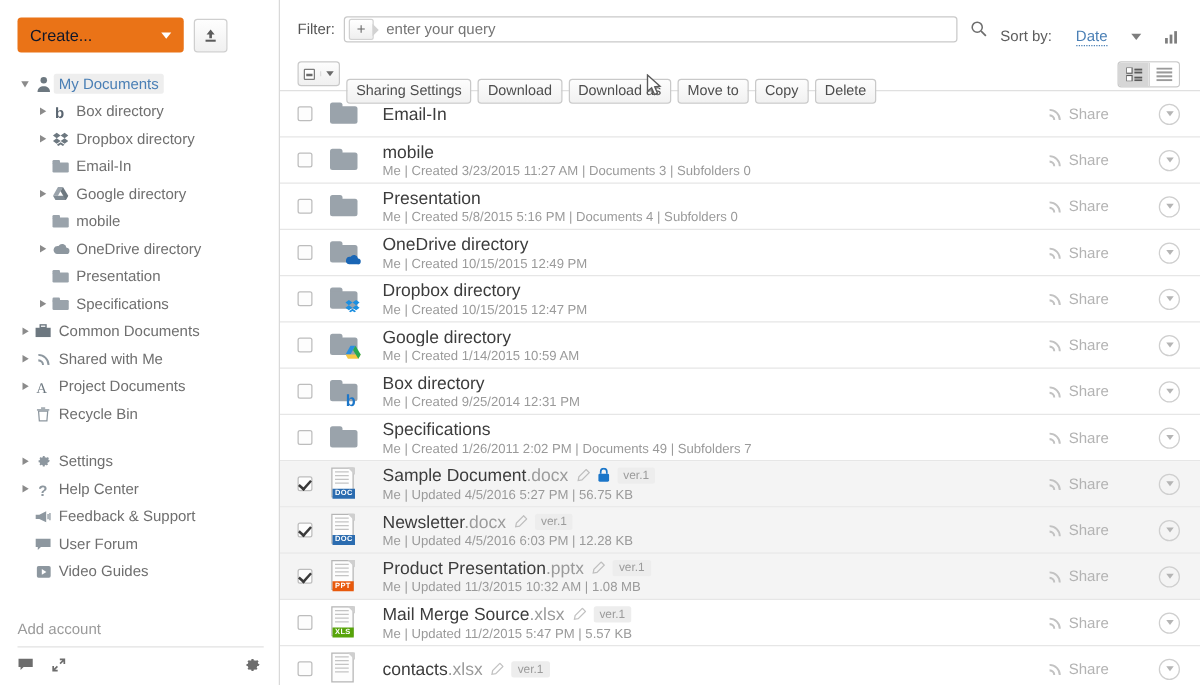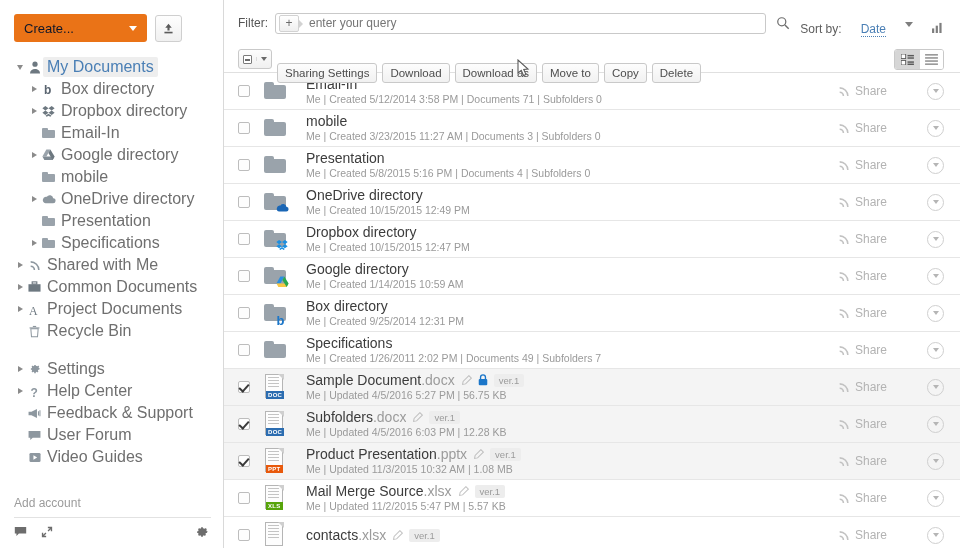--- a/index.html
+++ b/index.html
@@ -57,21 +57,21 @@
     cursor: pointer; white-space: nowrap;
   }
   .tnode .arrow {
     width: 12px; flex: 0 0 12px;
     display: flex; align-items: center; justify-content: center;
     color: #888; font-size: 8px;
   }
   .tnode .tri-r { width:0;height:0;border-top:3.5px solid transparent;border-bottom:3.5px solid transparent;border-left:5px solid #8b8b8b; }
   .tnode .tri-d { width:0;height:0;border-left:3.5px solid transparent;border-right:3.5px solid transparent;border-top:5px solid #8b8b8b; }
   .tnode .ticon { width: 17px; flex: 0 0 17px; display:flex; align-items:center; justify-content:center; }
-  .tnode .tlabel { font-size: 16px; color: #6f6f6f; padding: 1px 4px; border-radius:2px; }
+  .tnode .tlabel { font-size: 12px; color: #6f6f6f; padding: 1px 4px; border-radius:2px; }
   .tnode.lvl1 { padding-left: 8px; }
   .tnode.lvl2 { padding-left: 22px; }
   .tnode.sel .tlabel { background: #eeeeee; color: #4a7fb5; }
   .tnode.sel .ticon svg { }
   .tree-gap { height: 16px; }
 
   .folder-mini {
     width: 13px; height: 10px; position: relative;
   }
   .folder-mini:before {
@@ -126,21 +126,21 @@
   .plus-chip:after {
     content:''; position:absolute; right:-5px; top:3px;
     width:0;height:0;border-top:5px solid transparent;border-bottom:5px solid transparent;border-left:5px solid #d2d2d2;
   }
   .filter-input {
     flex: 1; border: none; outline: none; background: transparent;
     font-size: 12px; color: #9e9e9e; padding-left: 10px;
     font-family: "Liberation Sans", sans-serif;
   }
   .search-ico { width: 20px; display:flex; align-items:center; justify-content:center; cursor:pointer; }
-  .sortby { font-size: 12px; color: #5d5d5d; display: flex; gap: 19px; white-space: nowrap; margin-top: 12px; }
+  .sortby { font-size: 12px; color: #5d5d5d; display: flex; align-items: center; gap: 19px; white-space: nowrap; margin-top: 12px; }
   .sortby .val { color:#4a7fb5; border-bottom: 1px dotted #4a7fb5; cursor:pointer; }
   .sortby .tri { width:0;height:0;border-left:4px solid transparent;border-right:4px solid transparent;border-top:5px solid #7e7e7e; }
 
   .actionbar {
     height: 26px; display:flex; align-items:center;
     padding: 0 16px 0 14px; gap: 5px;
     position: relative;
   }
   .chk-split {
     display:flex; align-items:center;
@@ -345,38 +345,38 @@
           <span class="ticon">
             <span class="folder-mini"></span>
           </span>
           <span class="tlabel">Specifications</span>
         </div>
         <div class="tnode lvl1">
           <span class="arrow">
             <span class="tri-r"></span>
           </span>
           <span class="ticon">
+            <svg width="13" height="12" viewBox="0 0 14 12">
+              <rect x="4.5" y="0.5" width="5" height="2.3" fill="none" stroke="#6d7880" stroke-width="1.2"></rect>
+              <rect x="0.5" y="3" width="13" height="8" fill="#6d7880"></rect>
+            </svg>
+          </span>
+          <span class="tlabel">Common Documents</span>
+        </div>
+        <div class="tnode lvl1">
+          <span class="arrow">
+            <span class="tri-r"></span>
+          </span>
+          <span class="ticon">
             <svg width="12" height="12" viewBox="0 0 13 13">
               <path d="M11.5 12H9.8a8 8 0 00-8-8V2.3A9.7 9.7 0 0111.5 12z" fill="#8d979f"></path>
               <path d="M6.7 12H5a3.2 3.2 0 00-3.2-3.2V7A4.9 4.9 0 016.7 12z" fill="#8d979f"></path>
             </svg>
           </span>
           <span class="tlabel">Shared with Me</span>
-        </div>
-        <div class="tnode lvl1">
-          <span class="arrow">
-            <span class="tri-r"></span>
-          </span>
-          <span class="ticon">
-            <svg width="13" height="12" viewBox="0 0 14 12">
-              <rect x="4.5" y="0.5" width="5" height="2.3" fill="none" stroke="#6d7880" stroke-width="1.2"></rect>
-              <rect x="0.5" y="3" width="13" height="8" fill="#6d7880"></rect>
-            </svg>
-          </span>
-          <span class="tlabel">Common Documents</span>
         </div>
         <div class="tnode lvl1">
           <span class="arrow">
             <span class="tri-r"></span>
           </span>
           <span class="ticon">
             <svg width="11" height="13" viewBox="0 0 12 13">
               <text x="0" y="12" font-family="Liberation Serif, serif" font-size="13" fill="#6d7880">A</text>
             </svg>
           </span>
@@ -551,21 +551,21 @@
             <span class="cbox"></span>
           </span>
           <span class="ic-cell">
             <span class="folder-ic">
               <span class="tab"></span>
               <span class="body"></span>
             </span>
           </span>
           <span class="txt-cell"><span class="nm">
               <span class="nmwrap"><span class="base">Email-In</span><span class="ext"></span></span>
-            </span><span class="meta">Me | Created 5/12/2014 3:58 PM | Documents 71 | Subfolders 0</span></span>
+            </span></span>
           <span class="share-cell">
             <span style="display:inline-flex">
               <svg width="12" height="12" viewBox="0 0 13 13">
                 <path d="M11.5 12H9.8a8 8 0 00-8-8V2.3A9.7 9.7 0 0111.5 12z" fill="#c2c2c2"></path>
                 <path d="M6.7 12H5a3.2 3.2 0 00-3.2-3.2V7A4.9 4.9 0 016.7 12z" fill="#c2c2c2"></path>
               </svg>
             </span>
             <span>Share</span>
           </span>
           <span class="chev-cell">
@@ -842,21 +842,21 @@
               <span class="lines">
                 <i></i>
                 <i></i>
                 <i></i>
                 <i></i>
               </span>
               <span class="badge doc">DOC</span>
             </span>
           </span>
           <span class="txt-cell"><span class="nm">
-              <span class="nmwrap"><span class="base">Subfolders</span><span class="ext">.docx</span></span>
+              <span class="nmwrap"><span class="base">Newsletter</span><span class="ext">.docx</span></span>
               <span class="pencil-ic">
                 <svg width="11" height="11" viewBox="0 0 12 12">
                   <path d="M8.6 0.7l2.7 2.7-6.3 6.3-3.3.6.6-3.3z" fill="none" stroke="#a3a3a3" stroke-width="1.1"></path>
                 </svg>
               </span>
               <span class="verbadge">ver.1</span>
             </span><span class="meta">Me | Updated 4/5/2016 6:03 PM | 12.28 KB</span></span>
           <span class="share-cell">
             <span style="display:inline-flex">
               <svg width="12" height="12" viewBox="0 0 13 13">

